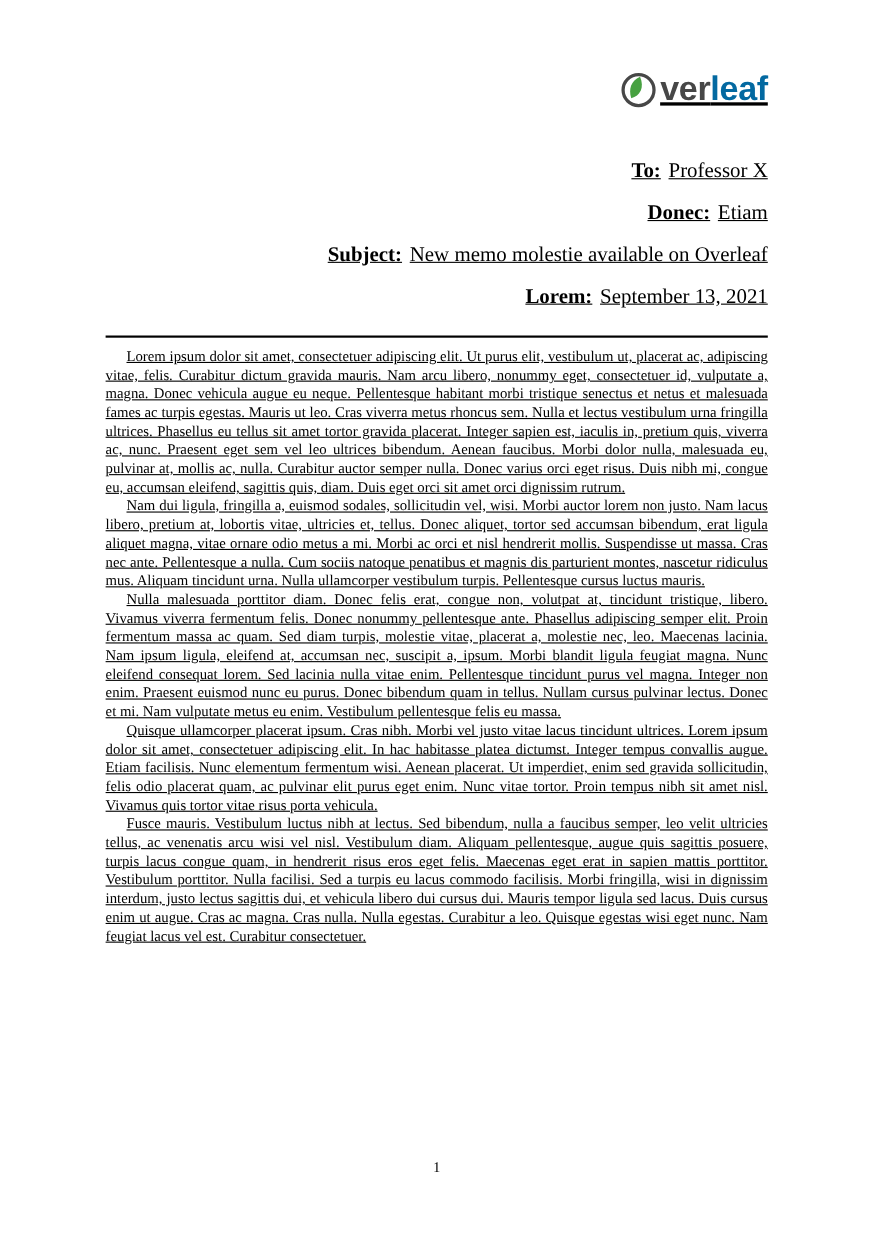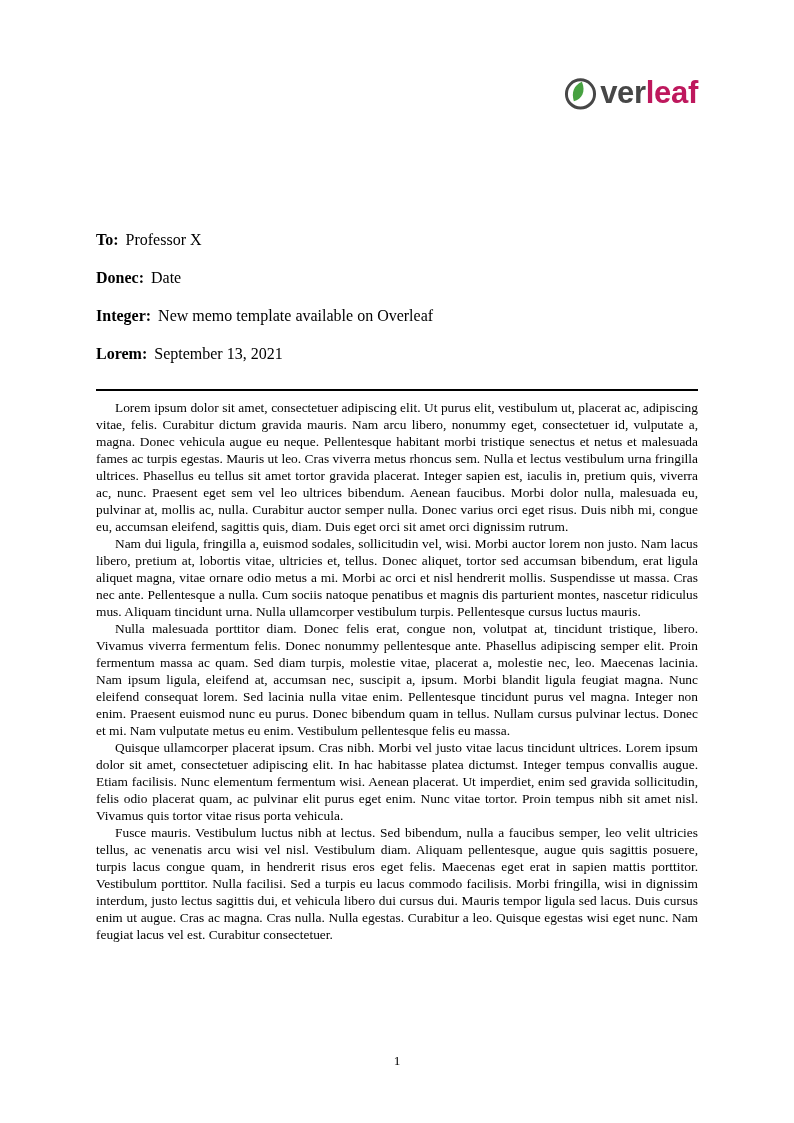--- a/index.html
+++ b/index.html
@@ -8,22 +8,23 @@
     width: 794px;
     height: 1123px;
     position: relative;
     overflow: hidden;
     font-family: "Liberation Serif", serif;
     color: #000000;
   }
   .page {
     position: absolute;
     inset: 0;
-    padding: 12px 96px;
+    padding: 0 96px;
     background: #ffffff;
+    text-decoration: underline;
   }
   
   .logo-row {
     margin-top: 56px;
     display: flex;
     justify-content: flex-end;
     align-items: center;
     height: 48px;
   }
   .logo {
@@ -36,26 +37,27 @@
     line-height: 1;
     user-select: none;
   }
   .logo .o-icon {
     width: 37px;
     height: 37px;
     margin-right: 1px;
     display: block;
   }
   .logo .dark { color: #474747; }
-  .logo .green { color: #be185d; }
+  .logo .green { color: #0369a1; }
   
   .fields {
-    margin-top: 115px;
-    font-size: 16px;
+    margin-top: 43px;
+    font-size: 19px;
     line-height: 18px;
+    text-align: right;
   }
   .field { margin-bottom: 20px; }
   .field .label { font-weight: bold; margin-right: 7px; }
   
   hr.divider {
     border: none;
     border-top: 2px solid #000000;
     margin: 26px 0 8px 0;
   }
   
@@ -94,24 +96,24 @@
       <span class="dark">ver</span>
         <span class="green">leaf</span>
     </div>
   </div>
 
   <section class="fields">
     <p class="field">
       <span class="label">To:</span><span>Professor X</span>
     </p>
     <p class="field">
-      <span class="label">Donec:</span><span>Date</span>
+      <span class="label">Donec:</span><span>Etiam</span>
     </p>
     <p class="field">
-      <span class="label">Integer:</span><span>New memo template available on Overleaf</span>
+      <span class="label">Subject:</span><span>New memo molestie available on Overleaf</span>
     </p>
     <p class="field">
       <span class="label">Lorem:</span><span>September 13, 2021</span>
     </p>
   </section>
 
   <hr class="divider">
 
   <main class="body-text">
     <p>Lorem ipsum dolor sit amet, consectetuer adipiscing elit. Ut purus elit, vestibulum ut, placerat ac, adipiscing vitae, felis. Curabitur dictum gravida mauris. Nam arcu libero, nonummy eget, consectetuer id, vulputate a, magna. Donec vehicula augue eu neque. Pellentesque habitant morbi tristique senectus et netus et malesuada fames ac turpis egestas. Mauris ut leo. Cras viverra metus rhoncus sem. Nulla et lectus vestibulum urna fringilla ultrices. Phasellus eu tellus sit amet tortor gravida placerat. Integer sapien est, iaculis in, pretium quis, viverra ac, nunc. Praesent eget sem vel leo ultrices bibendum. Aenean faucibus. Morbi dolor nulla, malesuada eu, pulvinar at, mollis ac, nulla. Curabitur auctor semper nulla. Donec varius orci eget risus. Duis nibh mi, congue eu, accumsan eleifend, sagittis quis, diam. Duis eget orci sit amet orci dignissim rutrum.</p>

